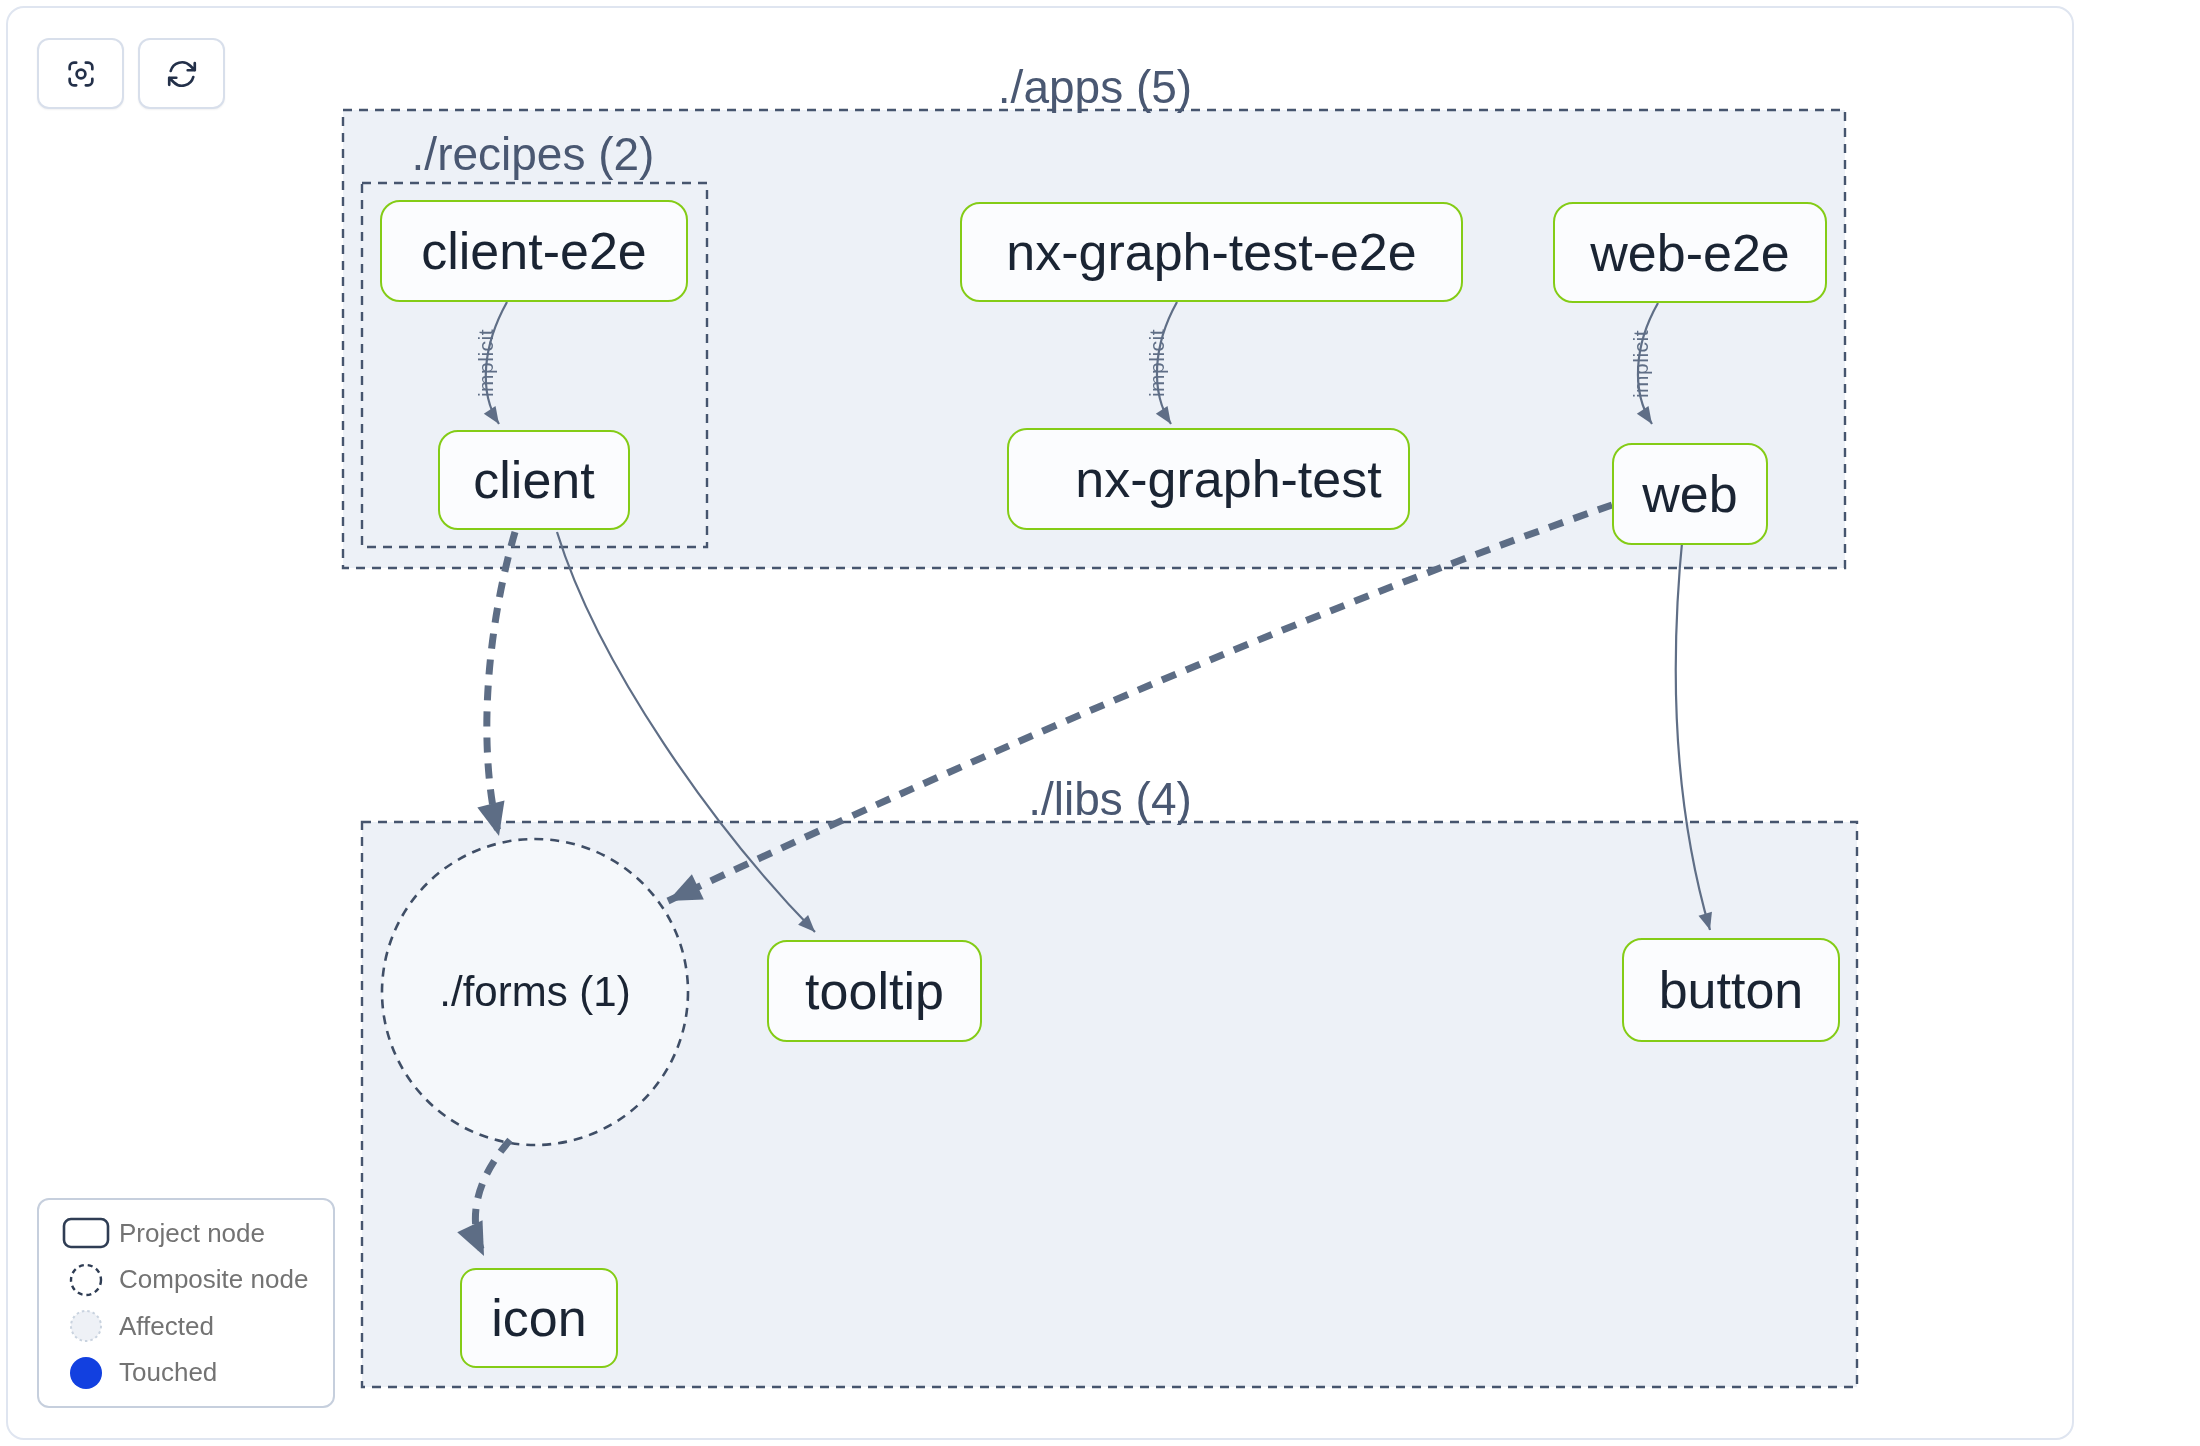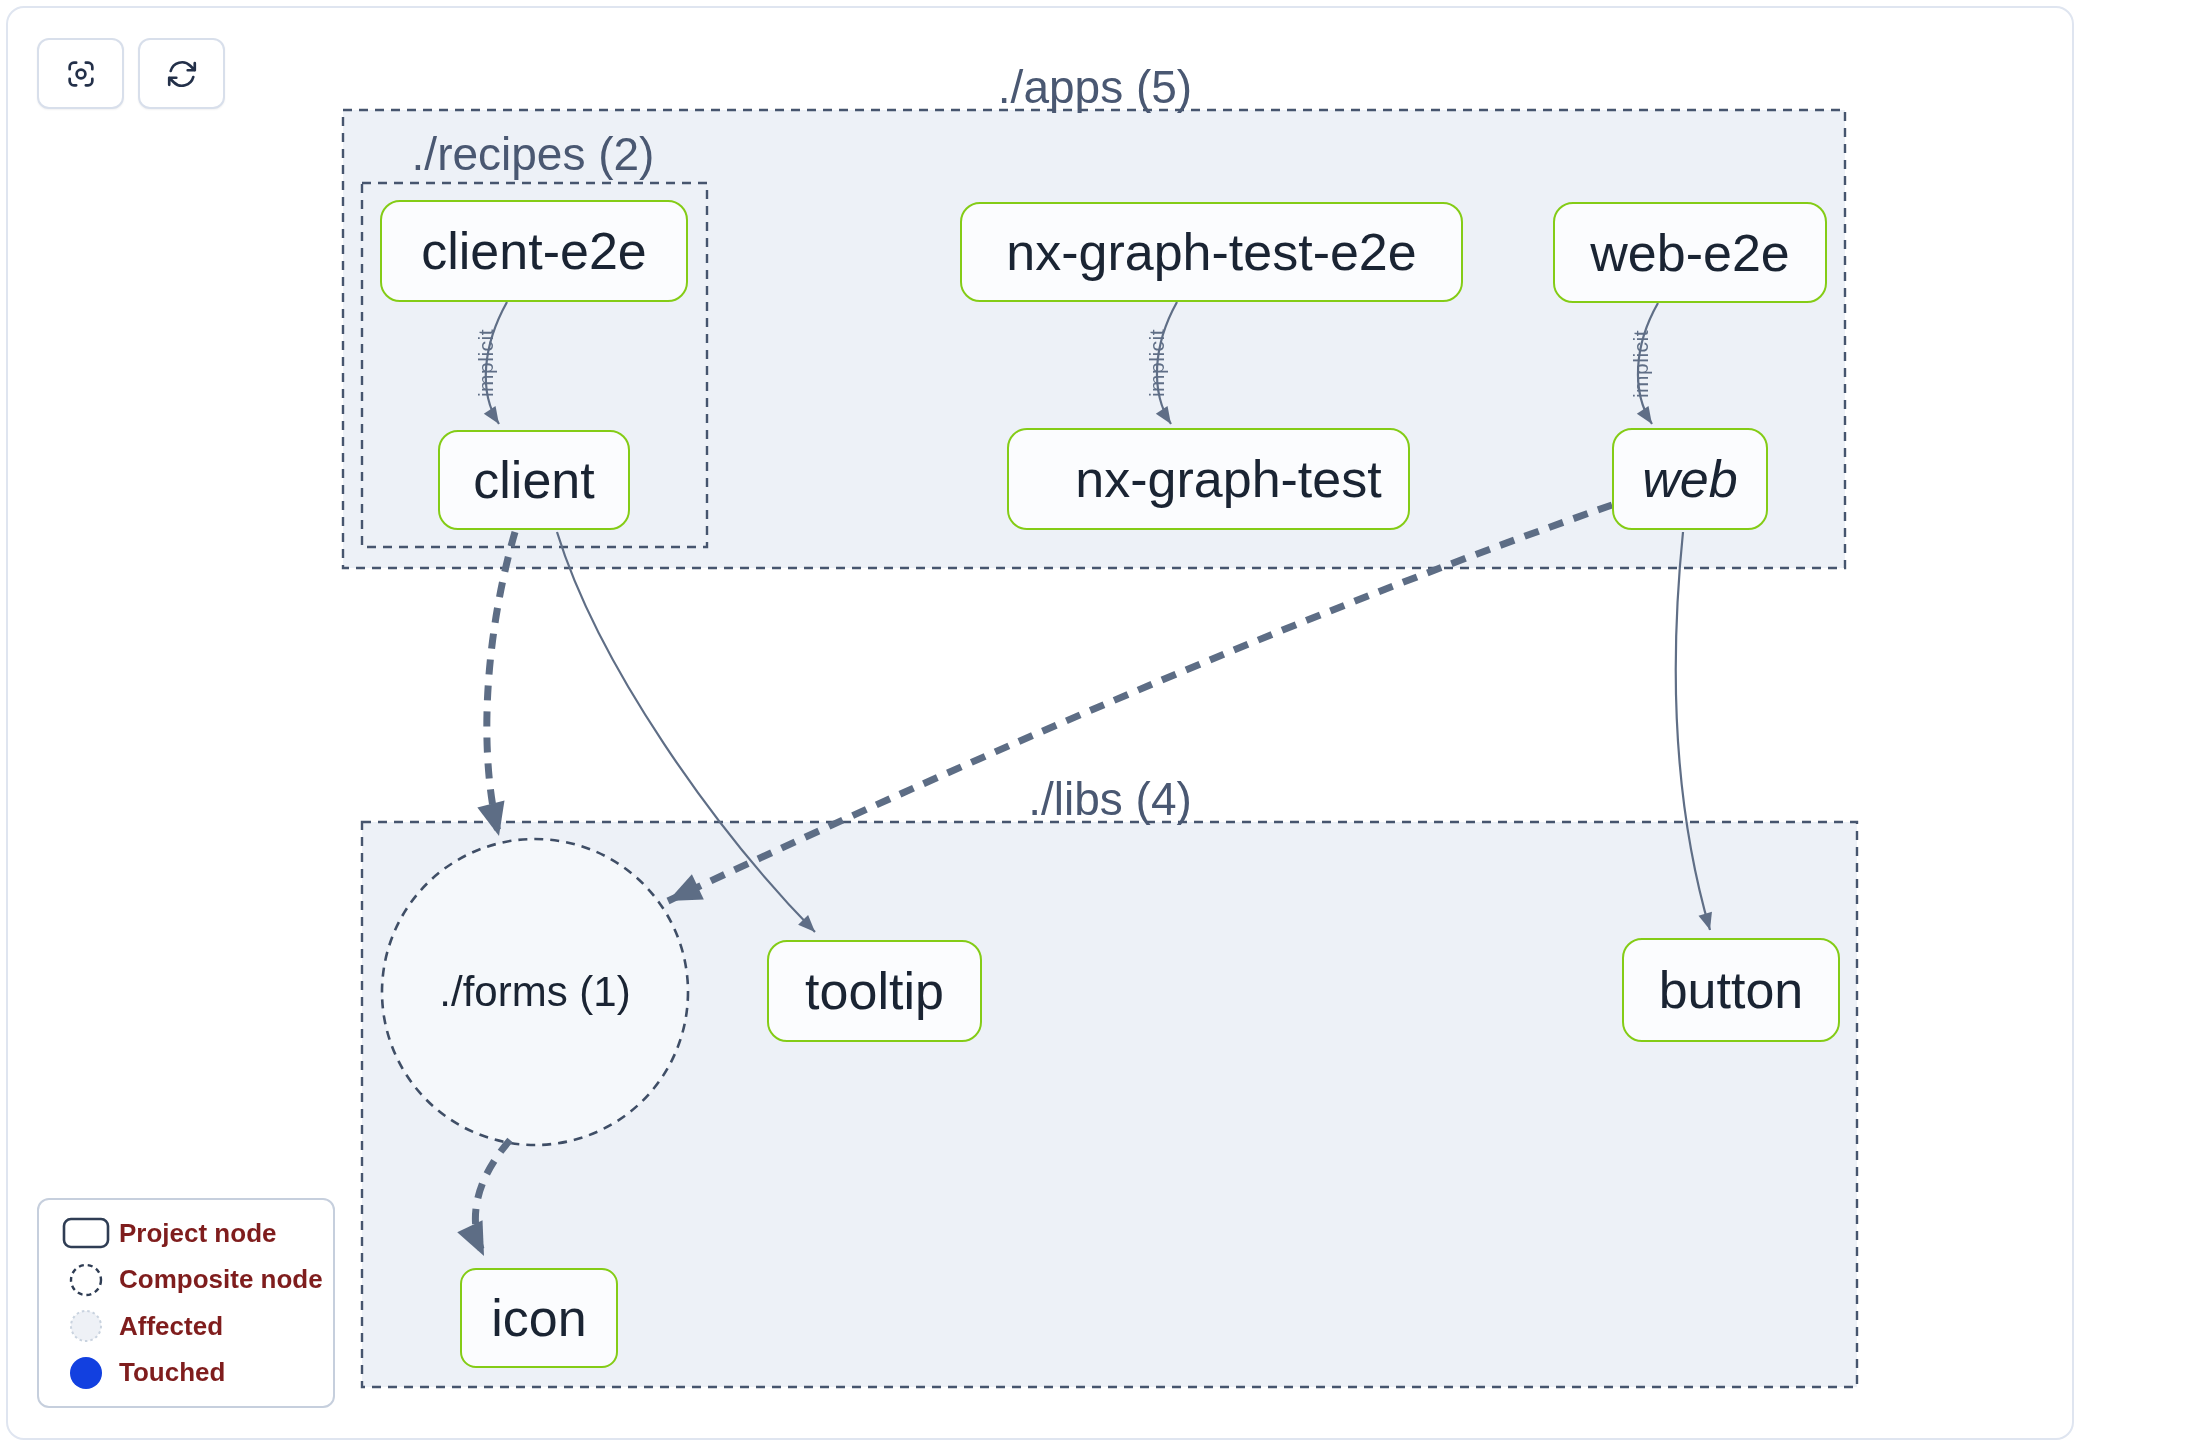--- a/index.html
+++ b/index.html
@@ -27,38 +27,38 @@
   
   .node{position:absolute;display:flex;align-items:center;justify-content:center;
         background:#fbfcfe;border:2px solid #84cc16;border-radius:20px;
         font-size:52px;color:#1a2433;white-space:nowrap;cursor:pointer;
         box-sizing:border-box;}
   .n-cliente2e{left:380px;top:200px;width:308px;height:102px;}
   .n-nxgte2e{left:960px;top:202px;width:503px;height:100px;}
   .n-webe2e{left:1553px;top:202px;width:274px;height:101px;}
   .n-client{left:438px;top:430px;width:192px;height:100px;}
   .n-nxgt{left:1007px;top:428px;width:403px;height:102px;padding-left:40px;}
-  .n-web{left:1612px;top:428px;width:156px;height:102px;font-style:italic;}
+  .n-web{left:1612px;top:443px;width:156px;height:102px;}
   .n-tooltip{left:767px;top:940px;width:215px;height:102px;}
   .n-button{left:1622px;top:938px;width:218px;height:104px;}
   .n-icon{left:460px;top:1268px;width:158px;height:100px;border-radius:16px;}
   
   .elabel{position:absolute;transform:translate(-50%,-50%) rotate(-90deg);
           font-size:21px;color:#5f6e86;white-space:nowrap;letter-spacing:.5px;}
   .imp1{left:486px;top:363px;}
   .imp2{left:1157px;top:363px;}
   .imp3{left:1641px;top:364px;}
   
   .legend{position:absolute;left:37px;top:1198px;width:298px;height:210px;
           background:#ffffff;border:2px solid #c6cfdd;border-radius:12px;
           box-sizing:border-box;padding:10px 0 10px 14px;display:flex;
           flex-direction:column;justify-content:space-around;}
   .lrow{display:flex;align-items:center;height:46px;}
   .lswatch{width:66px;display:flex;align-items:center;justify-content:center;flex:none;}
-  .ltext{font-size:26px;color:#7f1d1d;white-space:nowrap;font-weight:bold;}
+  .ltext{font-size:26px;color:#737373;white-space:nowrap;}
 </style>
 </head>
 <body>
 
 <div class="stage">
 
   <div class="card"></div>
 
   <div class="tbtn tbtn-focus">
     <svg width="34" height="34" viewBox="0 0 24 24">

